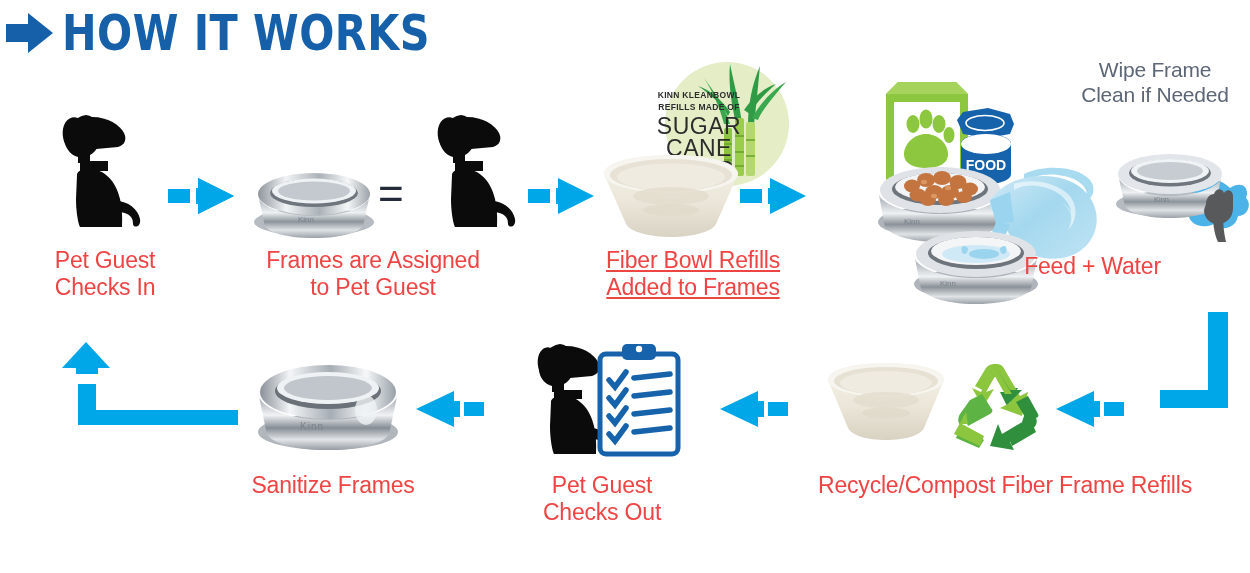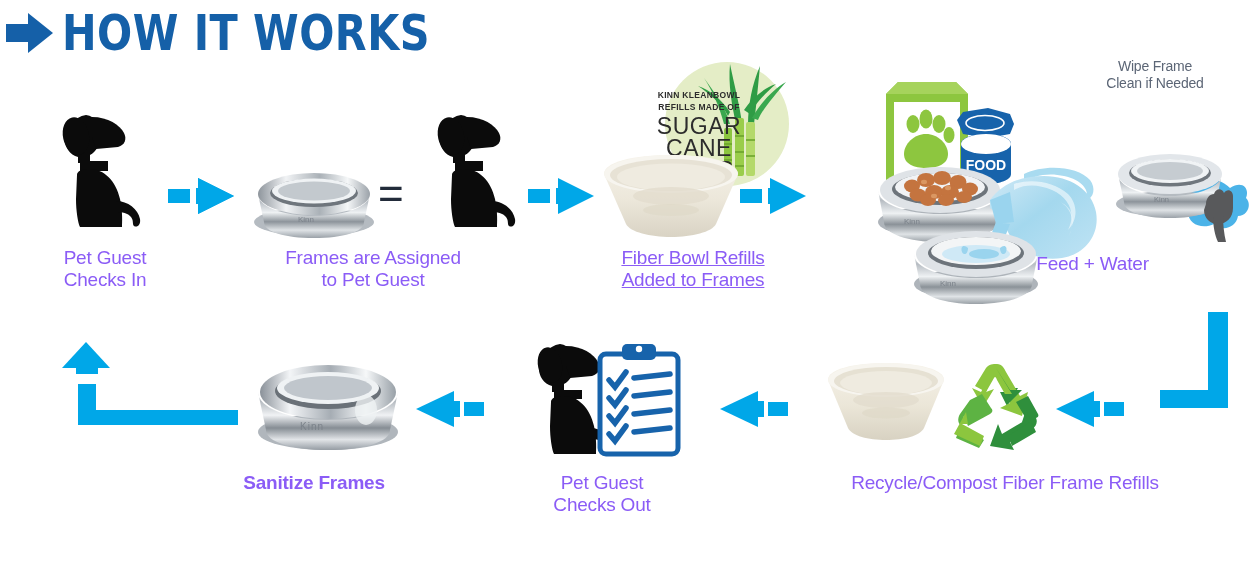--- a/index.html
+++ b/index.html
@@ -24,28 +24,28 @@
     color:#1560a8;
     transform:scaleX(.92);
     transform-origin:left center;
     white-space:nowrap;
     line-height:1;
   }
 
   
   .caption{
     position:absolute;
-    color:#8b5cf6;
-    font-size:19px;
+    color:#ef4444;
+    font-size:23px;
     line-height:1.18;
     text-align:center;
     white-space:pre-line;
     letter-spacing:-0.2px;
   }
-  .caption.small{font-size:14px;color:#5c6676;}
+  .caption.small{font-size:21px;color:#5c6676;}
 
   
   #equals{
     position:absolute;
     color:#222b3a;
     font-size:44px;
     font-weight:500;
     line-height:1;
   }
 
@@ -495,15 +495,15 @@
   <div class="caption" style="left:980px;top:253px;width:225px;">Feed + Water</div>
 
   <div class="caption small" style="left:1060px;top:58px;width:190px;">Wipe Frame
 Clean if Needed</div>
 
   <div class="caption" style="left:762px;top:472px;width:486px;">Recycle/Compost Fiber Frame Refills</div>
 
   <div class="caption" style="left:500px;top:472px;width:204px;">Pet Guest
 Checks Out</div>
 
-  <div class="caption" style="left:184px;top:472px;width:260px;font-weight:bold;">Sanitize Frames</div>
+  <div class="caption" style="left:203px;top:472px;width:260px;">Sanitize Frames</div>
 
 </div>
 
 </body></html>

